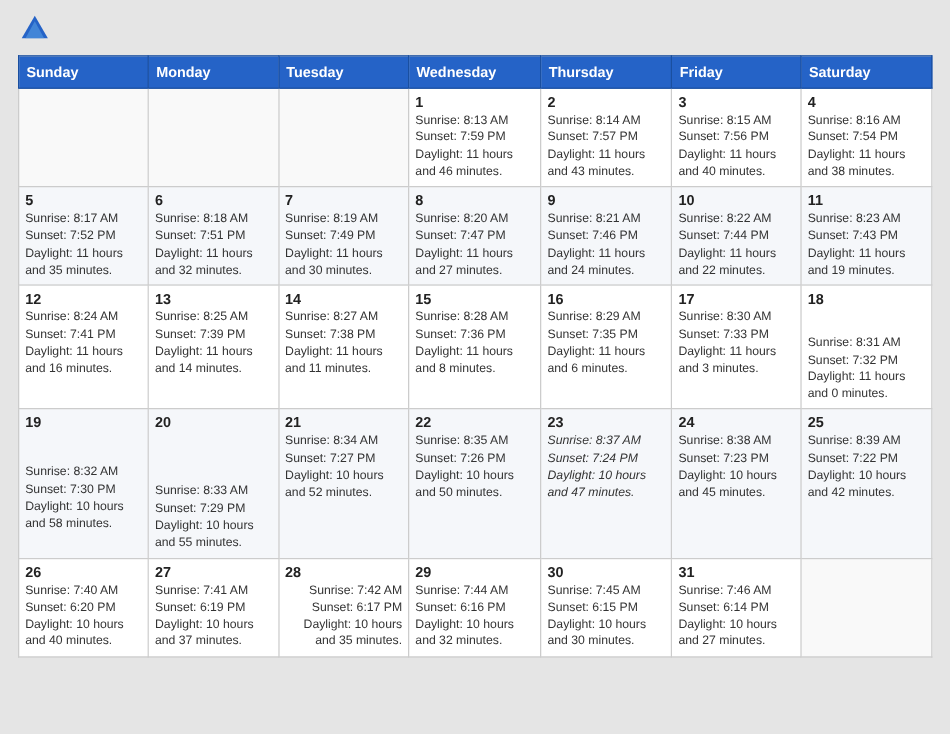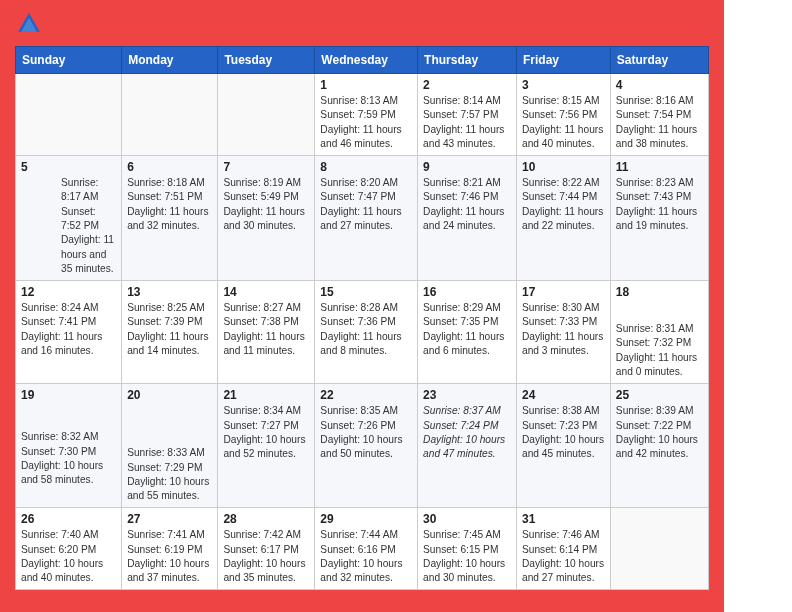--- a/index.html
+++ b/index.html
@@ -4,23 +4,23 @@
   <style>
     * { box-sizing: border-box; margin: 0; padding: 0; }
     body {
       font-family: Arial, sans-serif;
       background: #fff;
       width: 792px;
       min-height: 612px;
       padding: 0;
     }
     .page {
-      width: 724px;
+      width: 792px;
       min-height: 612px;
-      background: #ef4444;
+      background: #e5e5e5;
       padding: 10px 15px 15px 15px;
     }
     .header {
       display: flex;
       justify-content: space-between;
       align-items: flex-start;
       margin-bottom: 8px;
     }
     .logo {
       display: flex;
@@ -161,34 +161,34 @@
           <td>
             <span class="day-num">4</span>
             <div class="day-info" style="white-space: pre-line;">Sunrise: 8:16 AM
 Sunset: 7:54 PM
 Daylight: 11 hours and 38 minutes.</div>
           </td>
         </tr>
         <tr>
           <td>
             <span class="day-num">5</span>
-            <div class="day-info" style="white-space: pre-line; margin-left: 40px;">Sunrise: 8:17 AM
+            <div class="day-info" style="white-space: pre-line;">Sunrise: 8:17 AM
 Sunset: 7:52 PM
 Daylight: 11 hours and 35 minutes.</div>
           </td>
           <td>
             <span class="day-num">6</span>
             <div class="day-info" style="white-space: pre-line;">Sunrise: 8:18 AM
 Sunset: 7:51 PM
 Daylight: 11 hours and 32 minutes.</div>
           </td>
           <td>
             <span class="day-num">7</span>
             <div class="day-info" style="white-space: pre-line;">Sunrise: 8:19 AM
-Sunset: 5:49 PM
+Sunset: 7:49 PM
 Daylight: 11 hours and 30 minutes.</div>
           </td>
           <td>
             <span class="day-num">8</span>
             <div class="day-info" style="white-space: pre-line;">Sunrise: 8:20 AM
 Sunset: 7:47 PM
 Daylight: 11 hours and 27 minutes.</div>
           </td>
           <td>
             <span class="day-num">9</span>
@@ -305,21 +305,21 @@
 Daylight: 10 hours and 40 minutes.</div>
           </td>
           <td>
             <span class="day-num">27</span>
             <div class="day-info" style="white-space: pre-line;">Sunrise: 7:41 AM
 Sunset: 6:19 PM
 Daylight: 10 hours and 37 minutes.</div>
           </td>
           <td>
             <span class="day-num">28</span>
-            <div class="day-info" style="white-space: pre-line;">Sunrise: 7:42 AM
+            <div class="day-info" style="white-space: pre-line; text-align: right;">Sunrise: 7:42 AM
 Sunset: 6:17 PM
 Daylight: 10 hours and 35 minutes.</div>
           </td>
           <td>
             <span class="day-num">29</span>
             <div class="day-info" style="white-space: pre-line;">Sunrise: 7:44 AM
 Sunset: 6:16 PM
 Daylight: 10 hours and 32 minutes.</div>
           </td>
           <td>

